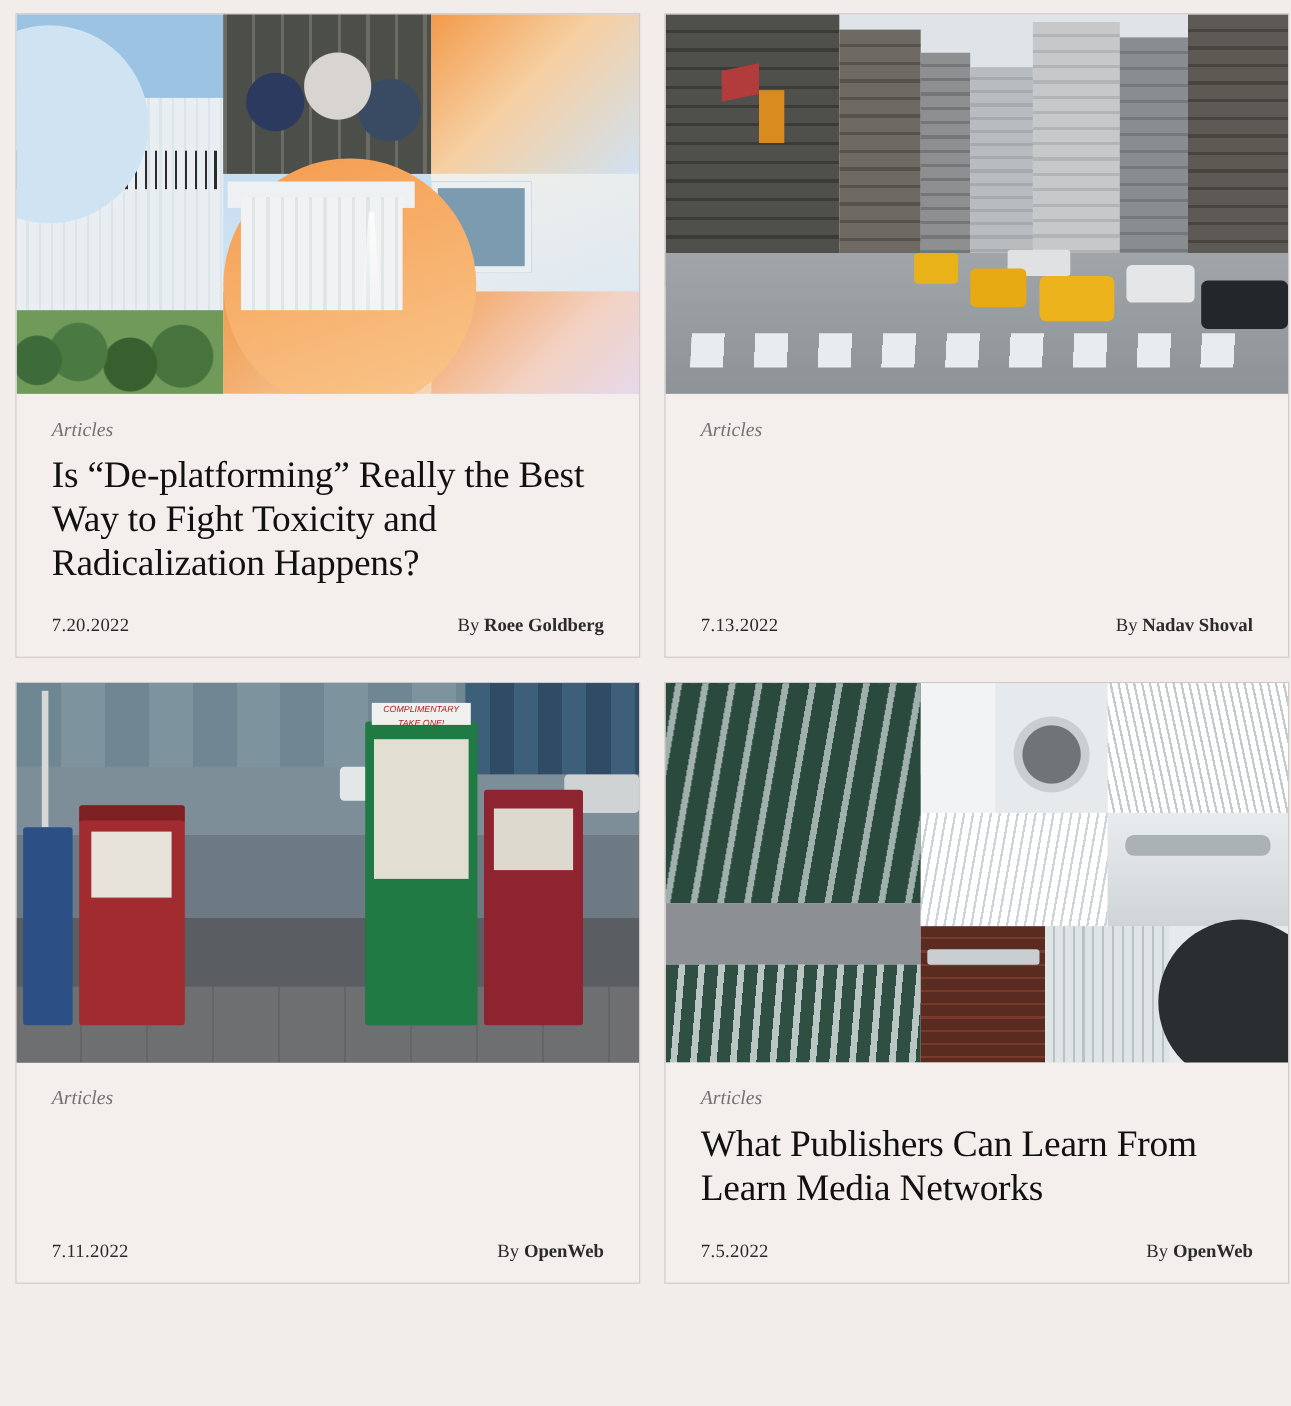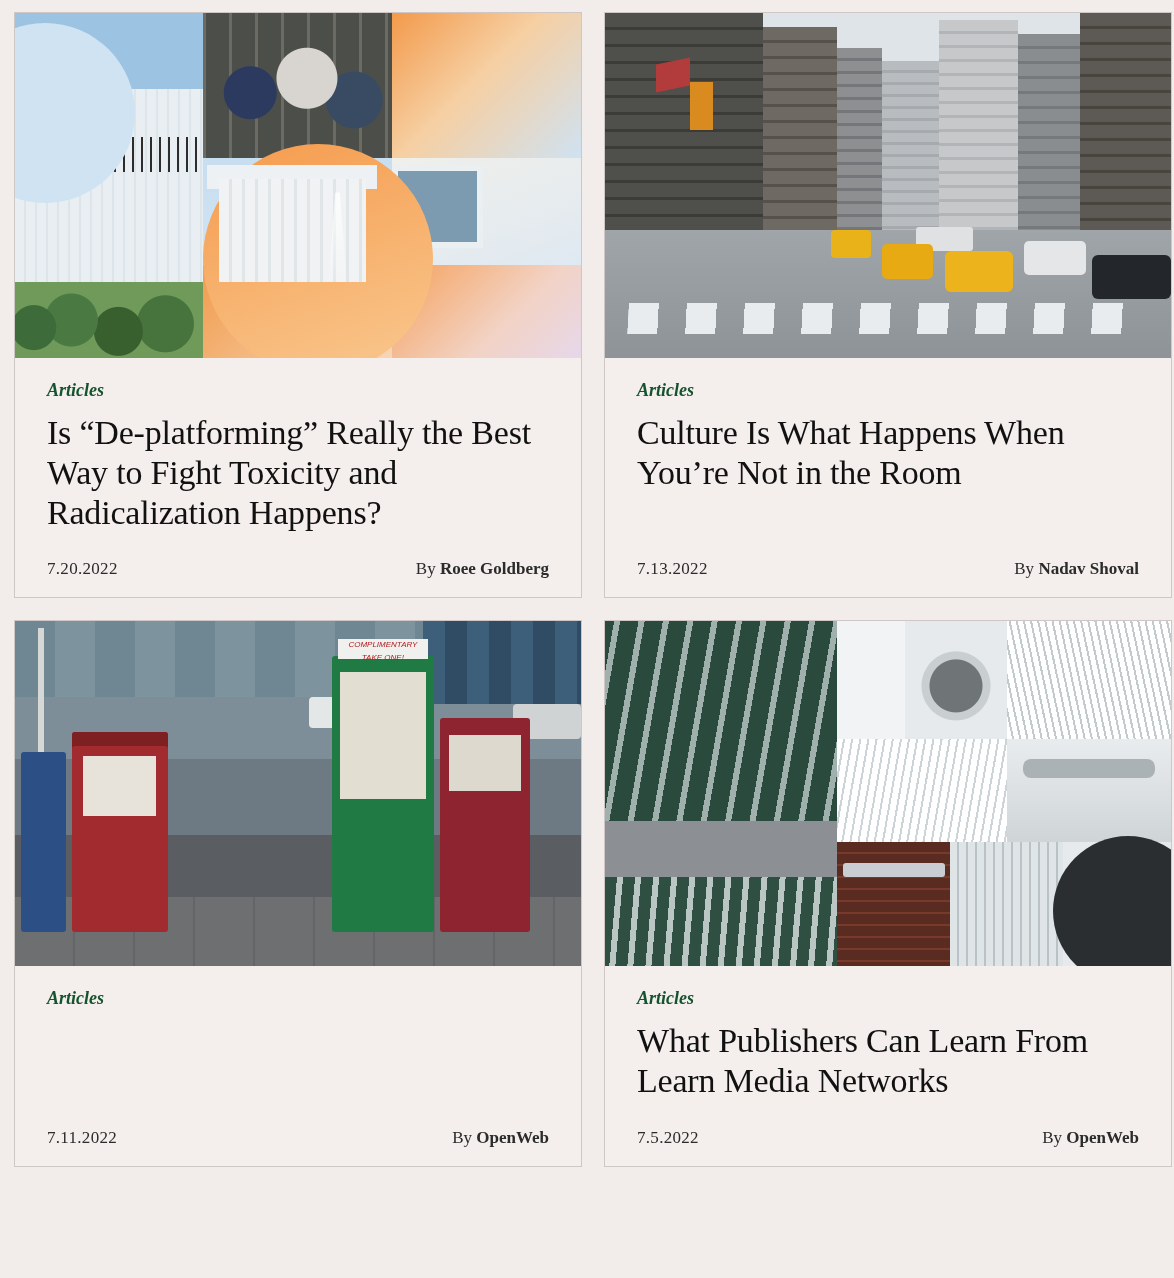--- a/index.html
+++ b/index.html
@@ -38,23 +38,22 @@
   }
   .card-body {
     padding: 22px 32px 0 32px;
     flex: 1;
     display: flex;
     flex-direction: column;
   }
   .kicker {
     font-style: italic;
     font-size: 18px;
-    color: #14532d;
+    color: #737373;
     margin-bottom: 12px;
-    font-weight: bold;
   }
   .card-title {
     font-size: 34px;
     line-height: 1.18;
     color: #111;
     font-weight: 400;
     letter-spacing: -0.2px;
     margin: 0;
   }
   .card-foot {
@@ -294,21 +293,20 @@
         <i class="cab2"></i>
         <i class="cab3"></i>
         <i class="car1"></i>
         <i class="car2"></i>
         <i class="crosswalk"></i>
         <i class="flag"></i>
         <i class="banner"></i>
       </div>
       <div class="card-body">
         <div class="kicker">Articles</div>
-        <h2 class="card-title">Culture Is What Happens When You’re Not in the Room</h2>
       </div>
       <div class="card-foot">
         <span class="date">7.13.2022</span>
         <span class="byline"><span>By</span> <b>Nadav Shoval</b></span>
       </div>
     </article>
 
     <article class="card">
       <div class="card-media c3">
         <i class="bg"></i>

